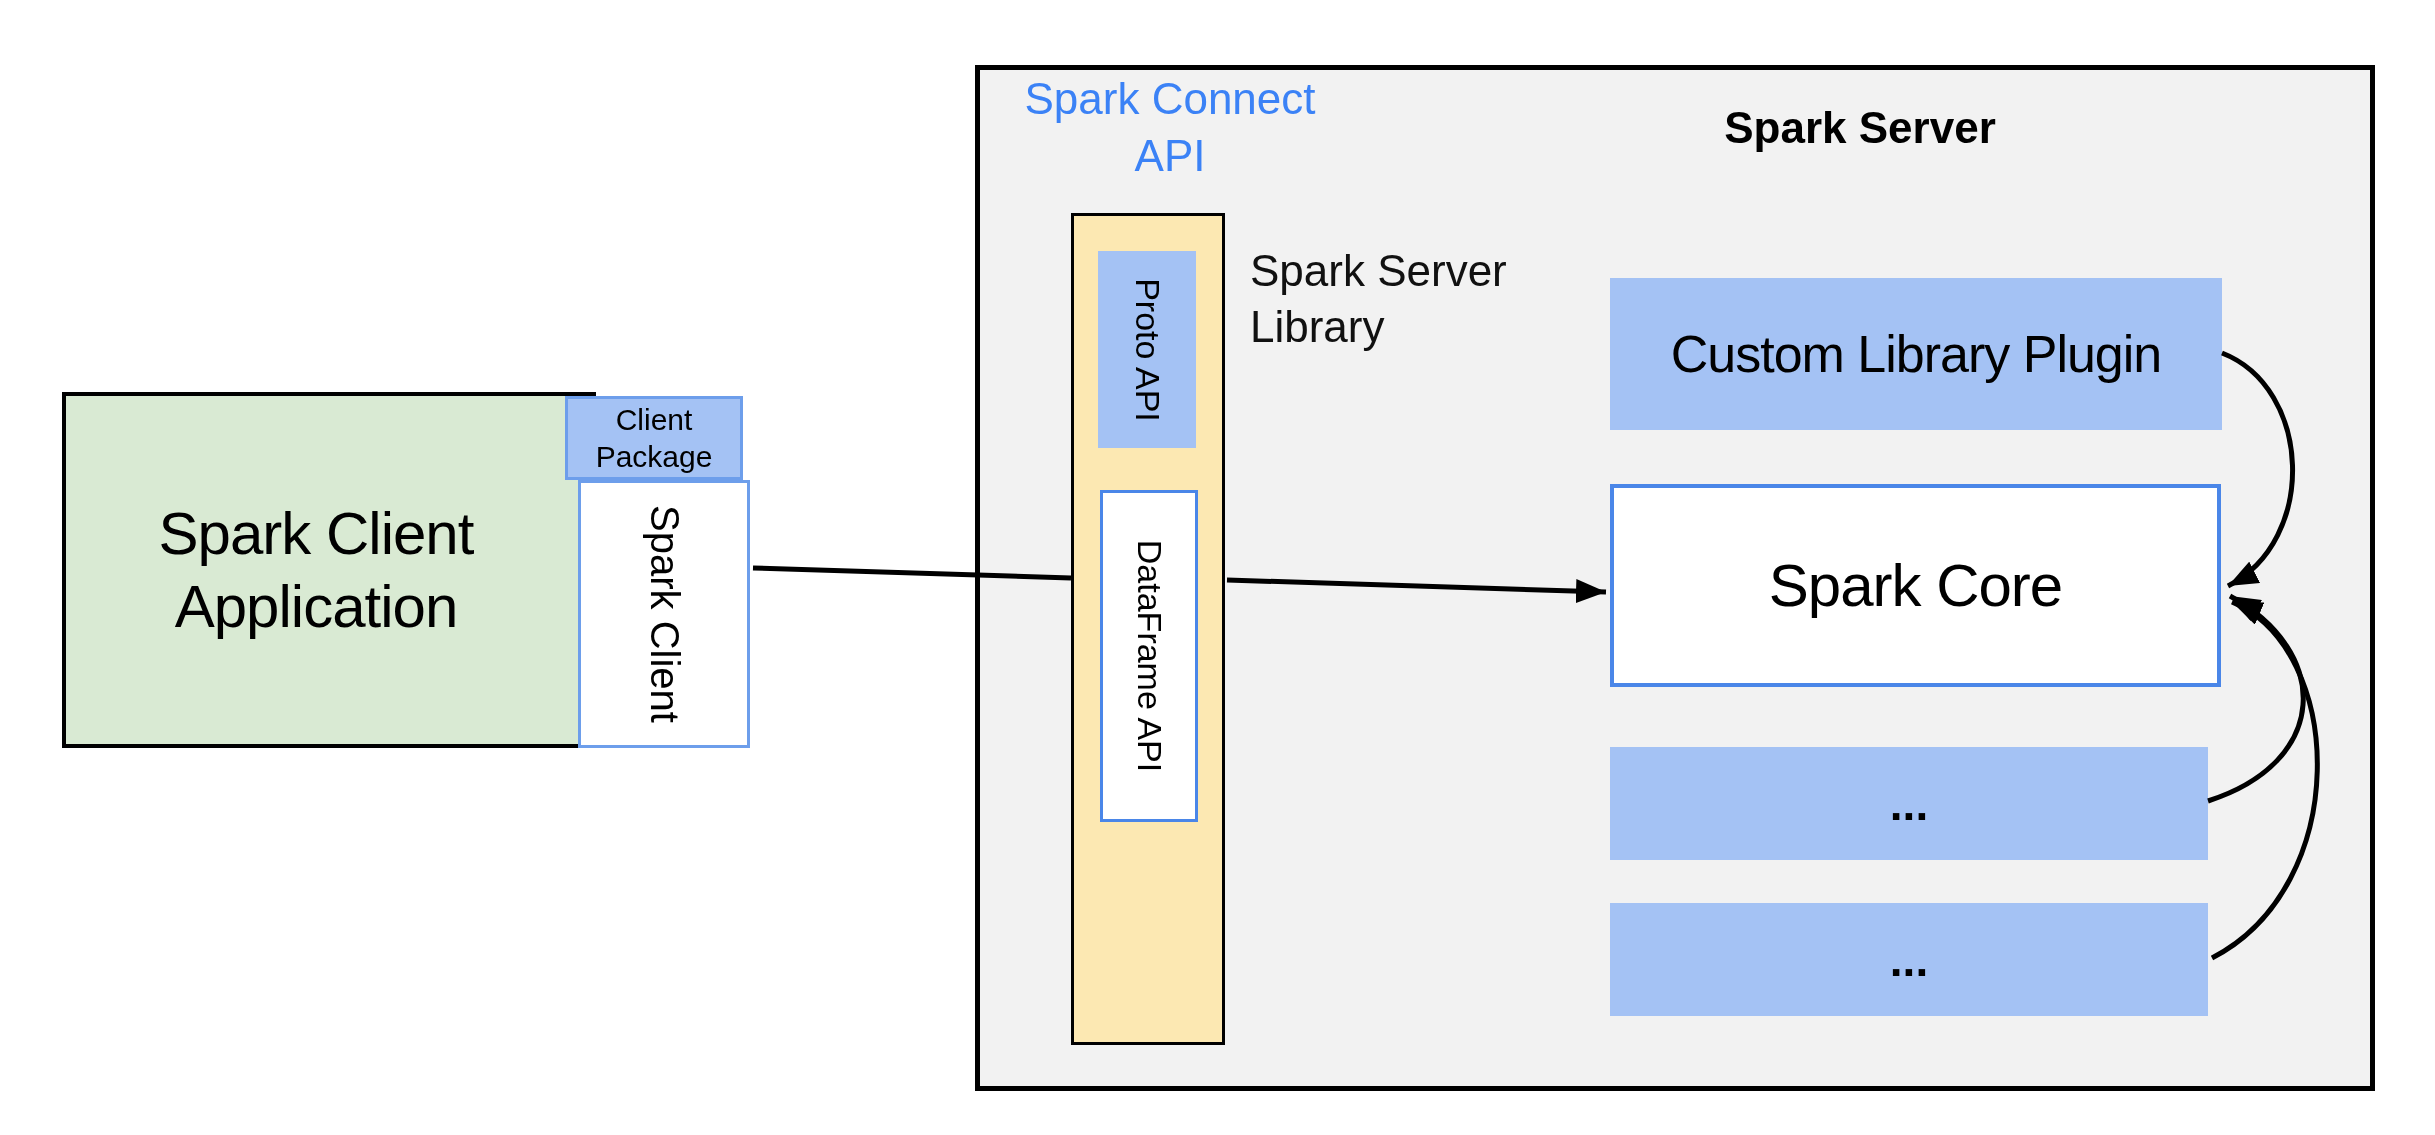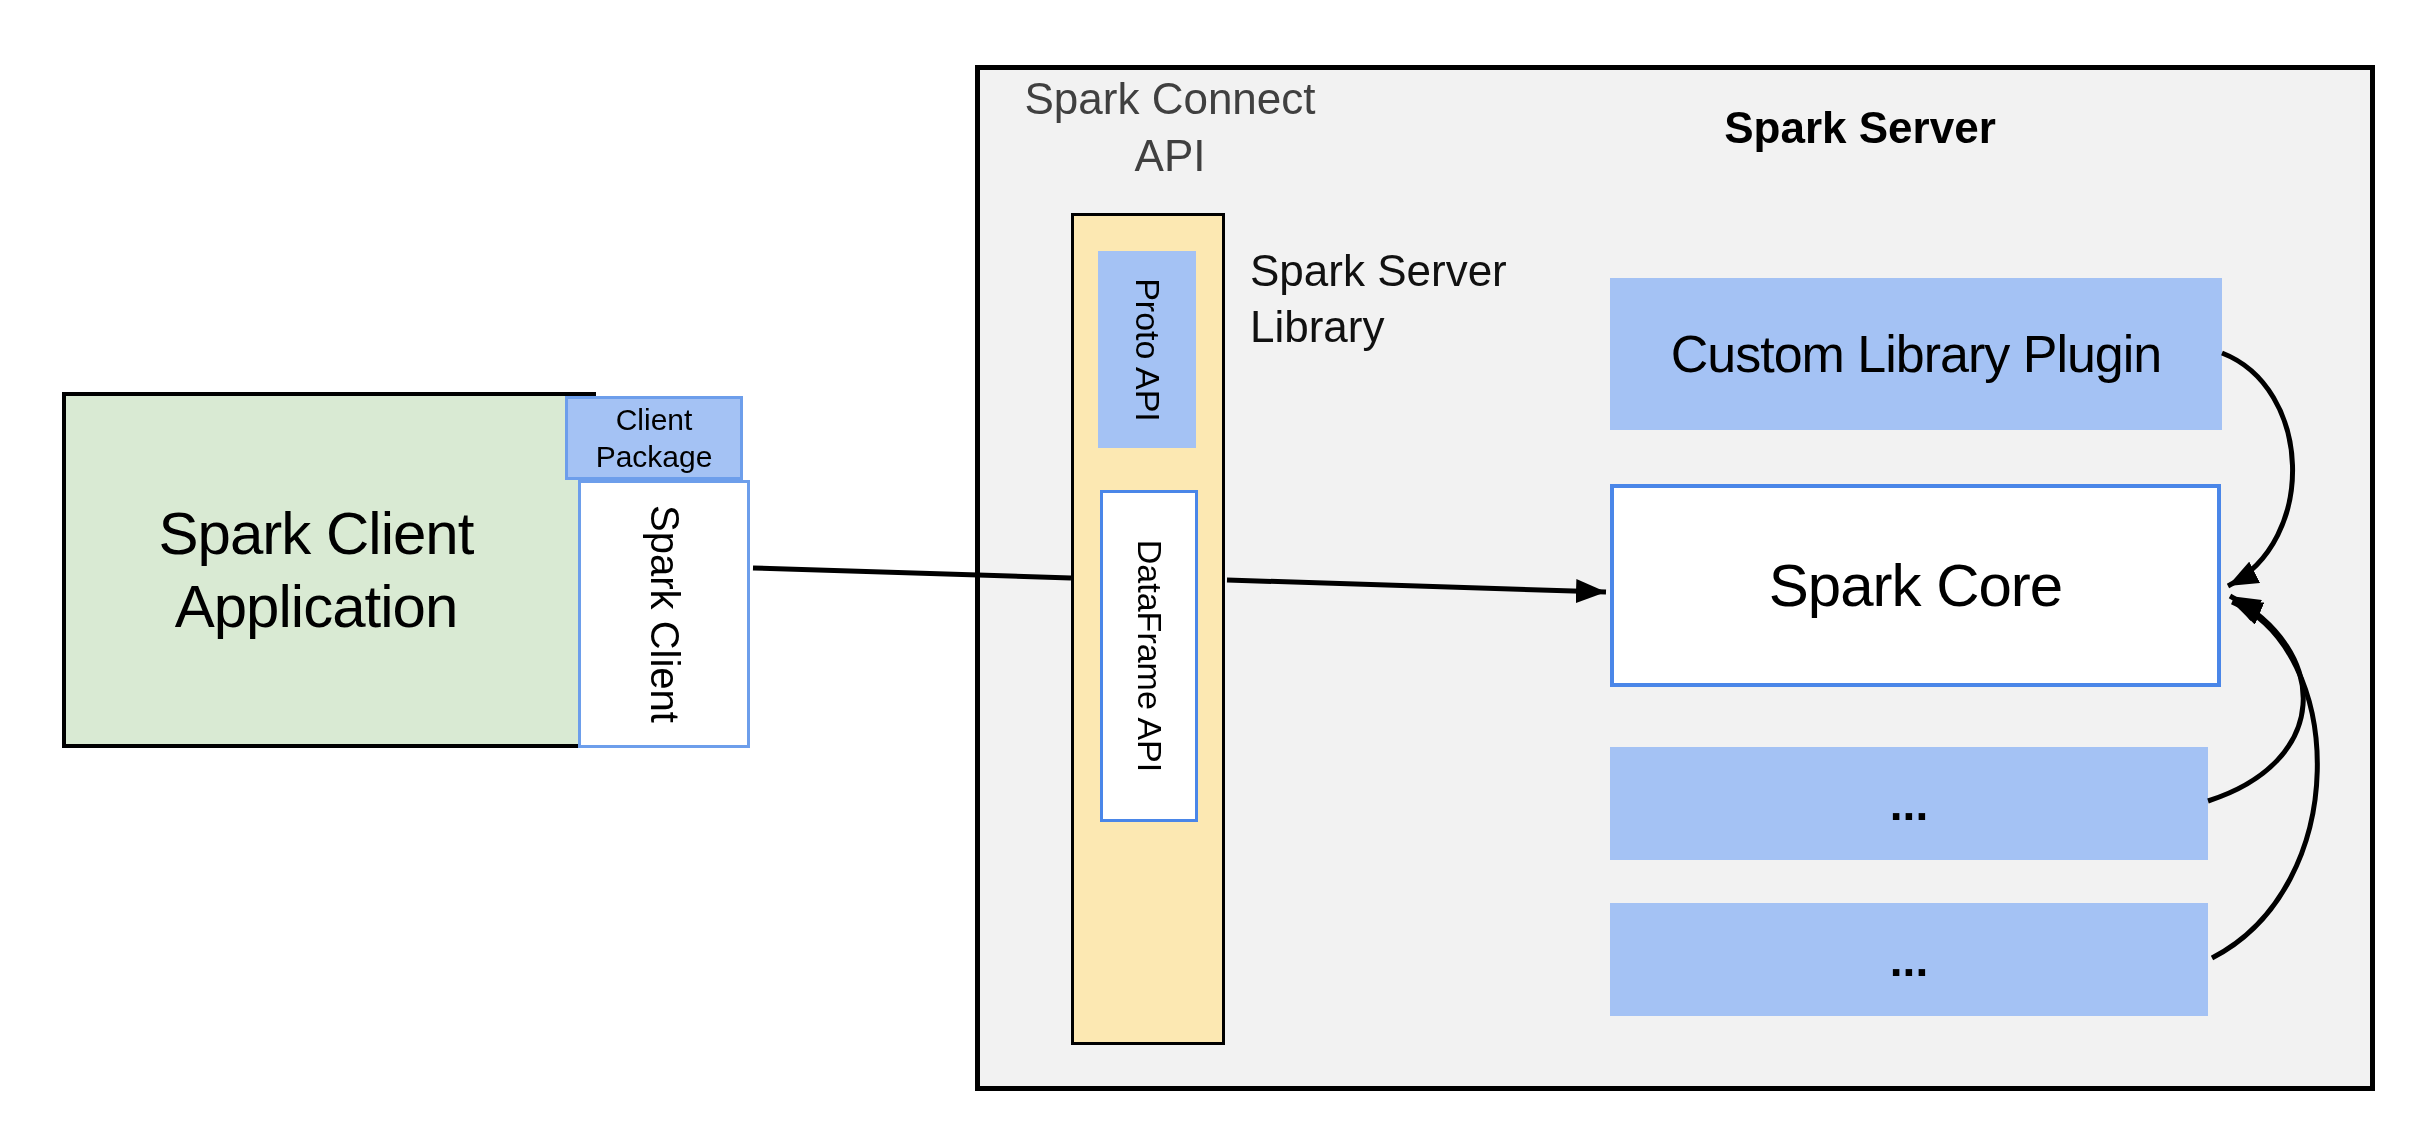--- a/index.html
+++ b/index.html
@@ -44,21 +44,21 @@
   #spark-client-box .vlabel{font-size:40px;}
 
   
   #gray-box{
     left:975px;top:65px;width:1400px;height:1026px;
     background:var(--gray,#f2f2f2);
     border:5px solid #000;
   }
   #spark-connect-label{
     left:990px;top:70px;width:360px;
-    font-size:44px;line-height:1.3;color:#404040;
+    font-size:44px;line-height:1.3;color:#3b82f6;
   }
   #spark-server-title{
     left:1680px;top:103px;width:360px;
     font-size:44px;font-weight:bold;color:#000;
   }
 
   
   #yellow-box{
     left:1071px;top:213px;width:154px;height:832px;
     background:var(--yellow,#fce8b2);

